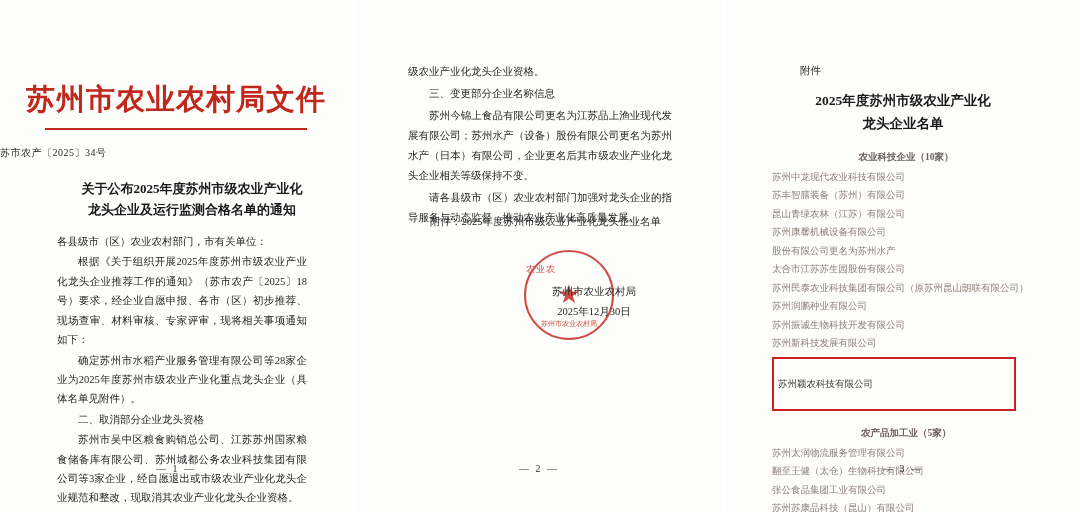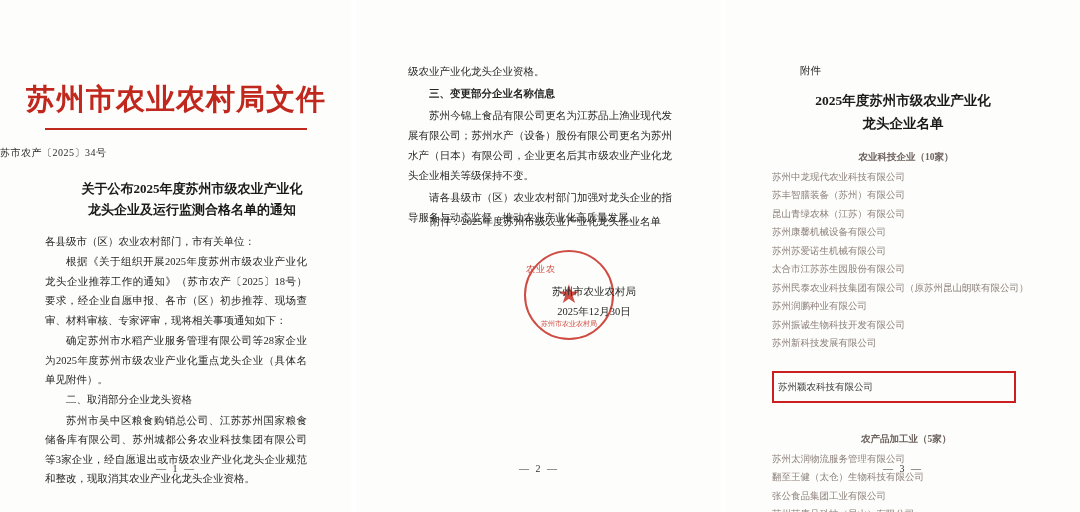--- a/index.html
+++ b/index.html
@@ -86,21 +86,21 @@
   .p1-body {
     position: absolute;
     top: 232px;
     left: 45px;
     width: 262px;
     font-size: 10.5px;
     line-height: 1.85;
     color: #262626;
     text-align: justify;
   }
-  .p1-body p { margin: 0 0 1px 0; }
+  .p1-body p { margin: 0 0 1px 12px; }
   .indent { text-indent: 2em; }
   .p1-foot {
     position: absolute;
     bottom: 38px;
     left: 0;
     width: 352px;
     text-align: center;
     font-size: 10px;
     color: #333;
     letter-spacing: 2px;
@@ -112,21 +112,21 @@
     top: 62px;
     left: 52px;
     width: 268px;
     font-size: 10.5px;
     line-height: 1.9;
     color: #262626;
     text-align: justify;
   }
   .p2-body p { margin: 0 4px 2px 0; }
   .p2-sub {
-    font-weight: bold;
+    font-weight: normal;
   }
   .p2-attach {
     position: absolute;
     top: 215px;
     left: 74px;
     font-size: 10.5px;
     color: #262626;
   }
   .seal {
     position: absolute;
@@ -223,22 +223,22 @@
   }
   .p3-item {
     display: block;
     white-space: nowrap;
     overflow: hidden;
     text-overflow: ellipsis;
   }
   .p3-item.highlight {
     color: #3a3a3a;
     border: 2px solid #cc1f1f;
-    padding: 5px 4px;
-    margin: 18px 0;
+    padding: 16px 4px;
+    margin: 4px 0;
     display: block;
     width: 244px;
     box-sizing: border-box;
   }
   .p3-gap { height: 9px; }
   .p3-foot {
     position: absolute;
     bottom: 38px;
     left: 0;
     width: 354px;
@@ -307,21 +307,21 @@
       <div>2025年度苏州市级农业产业化</div>
       <div>龙头企业名单</div>
     </div>
 
     <div class="p3-list">
       <span class="p3-cat">农业科技企业（10家）</span>
       <span class="p3-item">苏州中龙现代农业科技有限公司</span>
       <span class="p3-item">苏丰智膳装备（苏州）有限公司</span>
       <span class="p3-item">昆山青绿农林（江苏）有限公司</span>
       <span class="p3-item">苏州康馨机械设备有限公司</span>
-      <span class="p3-item">苏州苏爱诺生机械有限公司</span>
+      <span class="p3-item">股份有限公司更名为苏州水产</span>
       <span class="p3-item">太合市江苏苏生园股份有限公司</span>
       <span class="p3-item">苏州民泰农业科技集团有限公司（原苏州昆山朗联有限公司）</span>
       <span class="p3-item">苏州润鹏种业有限公司</span>
       <span class="p3-item">苏州振诚生物科技开发有限公司</span>
       <span class="p3-item">苏州新科技发展有限公司</span>
       <span class="p3-item highlight">苏州颖农科技有限公司</span>
       <div class="p3-gap"></div>
       <span class="p3-cat">农产品加工业（5家）</span>
       <span class="p3-item">苏州太润物流服务管理有限公司</span>
       <span class="p3-item">翻至王健（太仓）生物科技有限公司</span>

